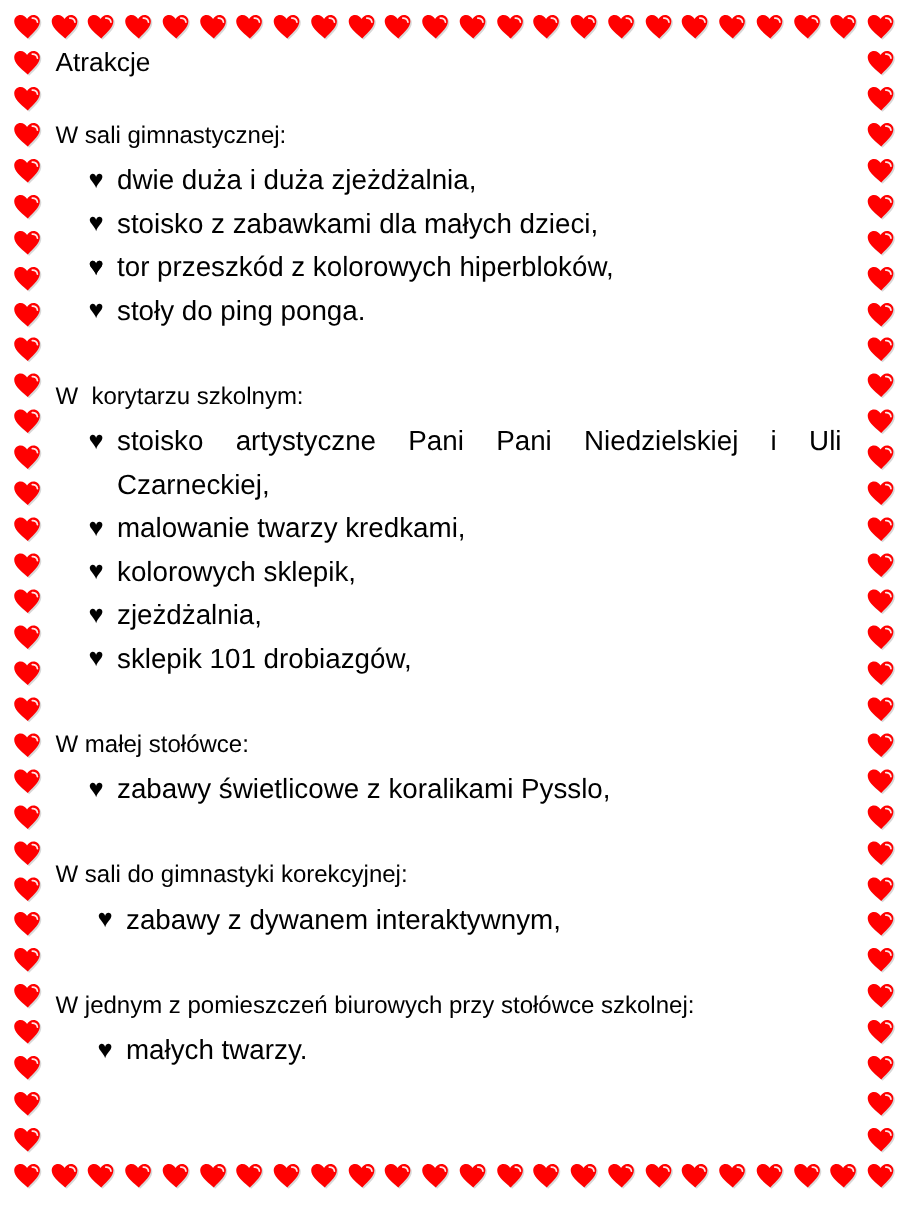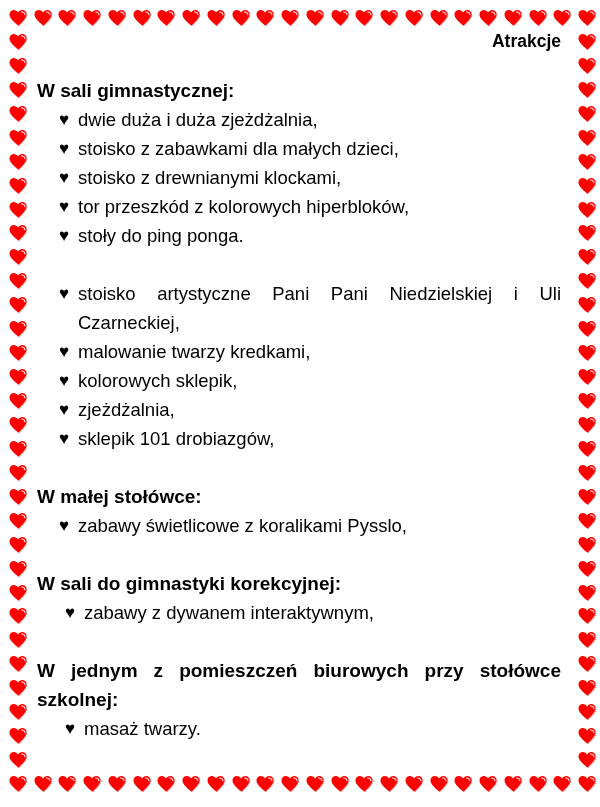--- a/index.html
+++ b/index.html
@@ -2,23 +2,23 @@
 <html><head>
 <meta charset="utf-8">
 <style>
   html, body { margin: 0; padding: 0; background: #ffffff; }
   body { width: 600px; height: 807px; position: relative; overflow: hidden;
          font-family: "Liberation Sans", "DejaVu Sans", sans-serif; color: #000; }
   .border-layer { position: absolute; inset: 0; pointer-events: none; }
   .heart { position: absolute; width: 19px; height: 19px; }
   .heart svg { width: 19px; height: 19px; display: block; }
   .page { position: absolute; left: 37px; top: 26px; width: 524px; }
-  .title { text-align: right; font-weight: bold; font-size: 17.5px; height: 30px; line-height: 30px; margin-bottom: 20px; }
+  .title { text-align: left; font-weight: normal; font-size: 17.5px; height: 30px; line-height: 30px; margin-bottom: 20px; }
   .section { margin: 0; }
-  .heading { font-weight: bold; font-size: 19px; line-height: 29px; }
+  .heading { font-weight: normal; font-size: 16px; line-height: 29px; }
   .heading.justify { text-align: justify; text-align-last: left; }
   ul.items { list-style: none; margin: 0; padding: 0 0 0 22px; }
   ul.items li { font-size: 18.5px; line-height: 29px; position: relative; padding-left: 19px; }
   ul.items.deeper { padding-left: 28px; }
   ul.items li .bullet { position: absolute; left: 0; top: 0; font-size: 17px; }
   ul.items li.justified { text-align: justify; text-align-last: left; }
   .gap { height: 29px; }
 </style>
 </head>
 <body>
@@ -797,28 +797,29 @@
   </div>
 
 <div class="page">
   <div class="title">Atrakcje</div>
 
   <div class="section">
     <div class="heading">W sali gimnastycznej:</div>
     <ul class="items">
       <li><span class="bullet">♥</span><span>dwie duża i duża zjeżdżalnia,</span></li>
       <li><span class="bullet">♥</span><span>stoisko z zabawkami dla małych dzieci,</span></li>
-      <li><span class="bullet">♥</span><span>stoisko z drewnianymi klockami,</span></li>
+      <li><span class="bullet">♥</span></li>
       <li><span class="bullet">♥</span><span>tor przeszkód z kolorowych hiperbloków,</span></li>
       <li><span class="bullet">♥</span><span>stoły do ping ponga.</span></li>
     </ul>
   </div>
   <div class="gap"></div>
 
   <div class="section">
+    <div class="heading" style="white-space:pre;">W  korytarzu szkolnym:</div>
     <ul class="items">
       <li class="justified"><span class="bullet">♥</span><span>stoisko artystyczne Pani Pani Niedzielskiej i Uli Czarneckiej,</span></li>
       <li><span class="bullet">♥</span><span>malowanie twarzy kredkami,</span></li>
       <li><span class="bullet">♥</span><span>kolorowych sklepik,</span></li>
       <li><span class="bullet">♥</span><span>zjeżdżalnia,</span></li>
       <li><span class="bullet">♥</span><span>sklepik 101 drobiazgów,</span></li>
     </ul>
   </div>
   <div class="gap"></div>
 
@@ -834,16 +835,16 @@
     <div class="heading">W sali do gimnastyki korekcyjnej:</div>
     <ul class="items deeper">
       <li><span class="bullet">♥</span><span>zabawy z dywanem interaktywnym,</span></li>
     </ul>
   </div>
   <div class="gap"></div>
 
   <div class="section">
     <div class="heading justify">W jednym z pomieszczeń biurowych przy stołówce szkolnej:</div>
     <ul class="items deeper">
-      <li><span class="bullet">♥</span><span>masaż twarzy.</span></li>
+      <li><span class="bullet">♥</span><span>małych twarzy.</span></li>
     </ul>
   </div>
 </div>
 
 </body></html>

